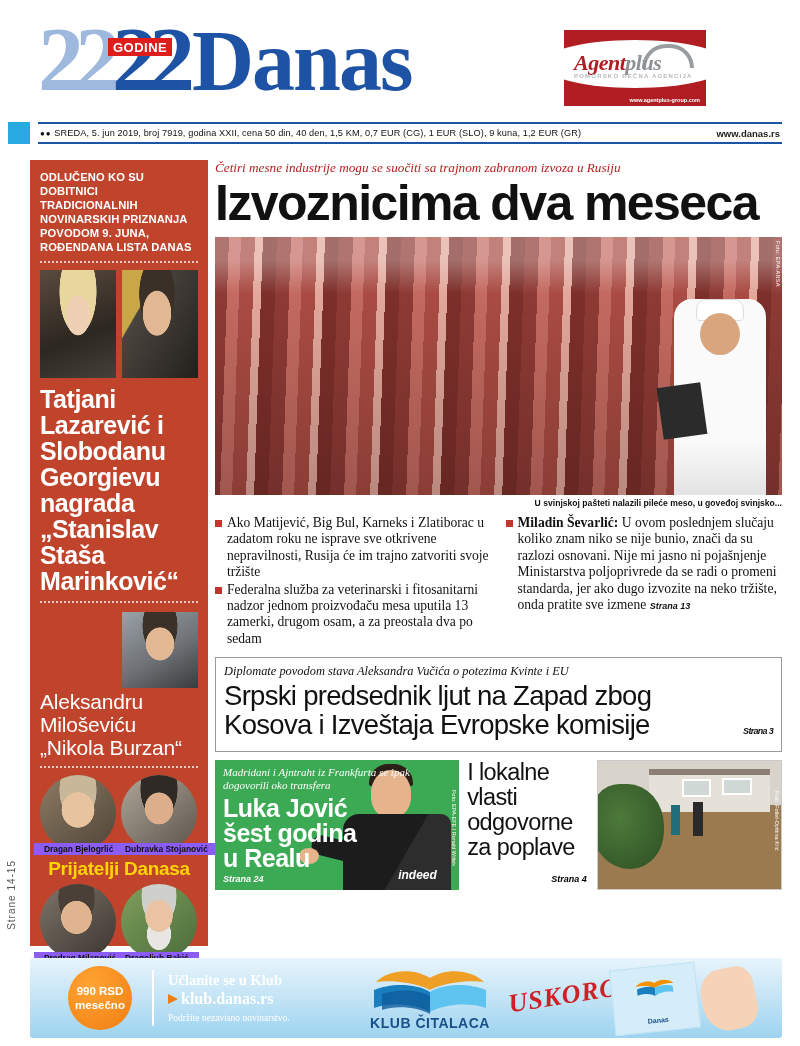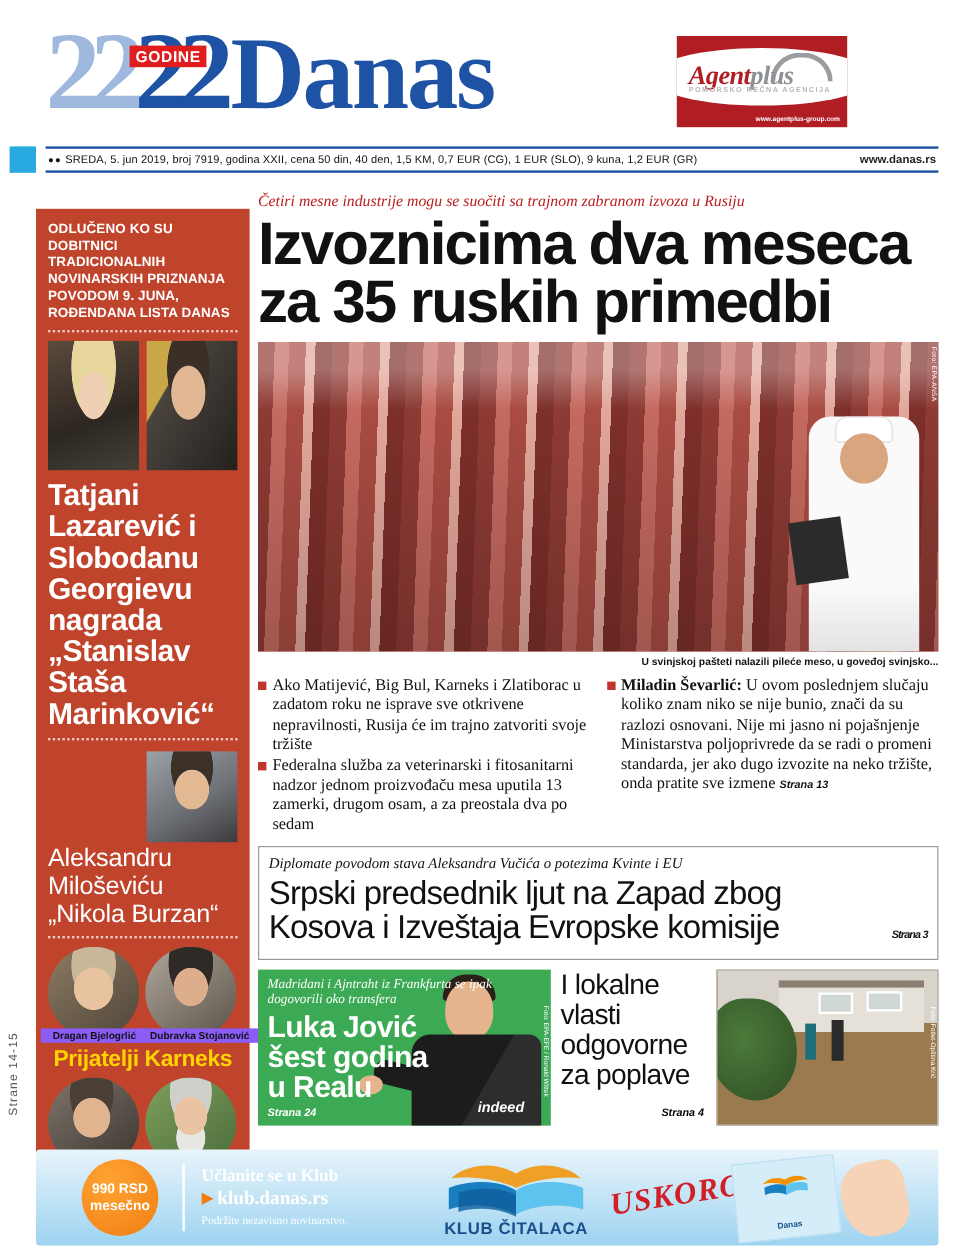--- a/index.html
+++ b/index.html
@@ -92,21 +92,21 @@
   }
   .sidecode {
     position: absolute; left: 6px; top: 700px;
     font-size: 10px; color: #555;
     writing-mode: vertical-rl; transform: rotate(180deg);
     letter-spacing: 1px;
   }
 
   
   .leftcol {
-    position: absolute; left: 30px; top: 14px; width: 178px; height: 786px;
+    position: absolute; left: 30px; top: 0; width: 178px; height: 786px;
     background: #c0432c; color: #fff; padding: 10px 10px 8px 10px;
   }
   .kicker {
     font-size: 11.2px; font-weight: bold; line-height: 14px;
     letter-spacing: 0.1px; text-transform: uppercase;
   }
   .dotrule {
     border-bottom: 2px dotted #f2c9bf; margin: 7px 0 7px 0; height: 0;
   }
   .twoshot { display: flex; gap: 6px; }
@@ -467,21 +467,21 @@
           <div class="nm">Dragan Bjelogrlić</div>
         </div>
         <div class="friend">
           <div class="circ">
               <div class="ph-f2"></div>
             </div>
           <div class="nm">Dubravka Stojanović</div>
         </div>
       </div>
 
-      <div class="prijatelji">Prijatelji Karneks</div>
+      <div class="prijatelji">Prijatelji Danasa</div>
 
       <div class="friends-grid">
         <div class="friend">
           <div class="circ">
               <div class="ph-f3"></div>
             </div>
           <div class="nm">Predrag Milanović</div>
         </div>
         <div class="friend">
           <div class="circ">
@@ -490,21 +490,20 @@
           <div class="nm">Dragoljub Bakić</div>
         </div>
       </div>
     </div>
 
     <div class="maincol">
 
       <div class="lead-sub">Četiri mesne industrije mogu se suočiti sa trajnom zabranom izvoza u Rusiju</div>
       <div class="lead-head">
         <div>Izvoznicima dva meseca</div>
-        <div>za 35 ruskih primedbi</div>
       </div>
 
       <div class="lead-photo">
         <div class="meat"></div>
         <div class="butcher">
           <div class="hat"></div>
           <div class="head"></div>
           <div class="board"></div>
         </div>
         <div class="photocredit">Foto: EPA-ANSA</div>

